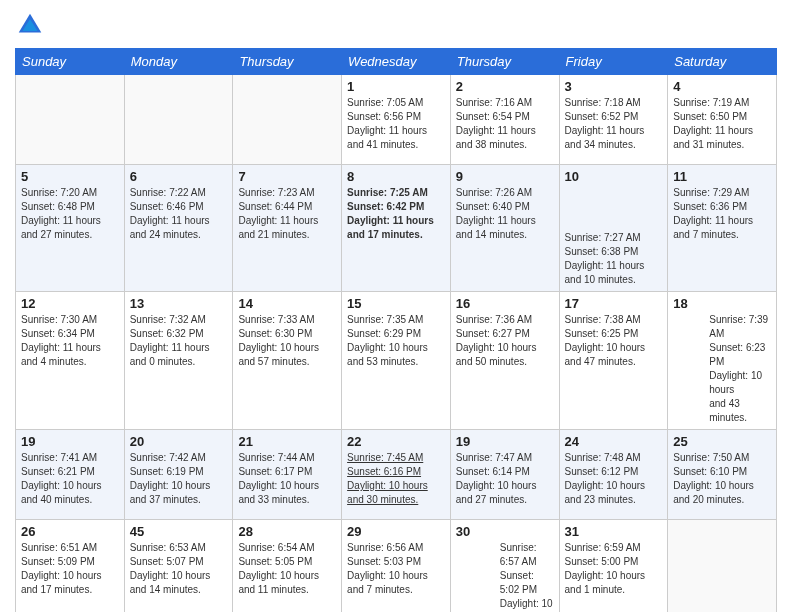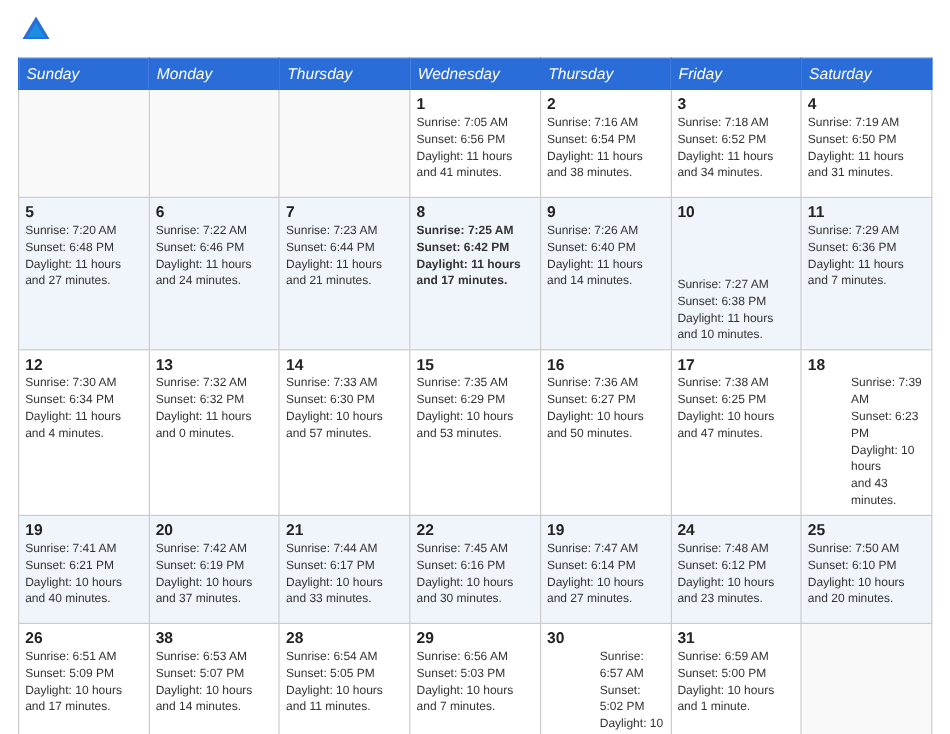--- a/index.html
+++ b/index.html
@@ -287,21 +287,21 @@
           </td>
           <td>
             <span class="day-number">21</span>
             <div class="day-info" style="white-space: pre-line;">Sunrise: 7:44 AM
 Sunset: 6:17 PM
 Daylight: 10 hours
 and 33 minutes.</div>
           </td>
           <td>
             <span class="day-number">22</span>
-            <div class="day-info" style="white-space: pre-line;">Sunrise: 7:45 AM
+            <div class="day-info" style="white-space: pre-line; text-decoration: underline;">Sunrise: 7:45 AM
 Sunset: 6:16 PM
 Daylight: 10 hours
 and 30 minutes.</div>
           </td>
           <td>
             <span class="day-number">19</span>
             <div class="day-info" style="white-space: pre-line;">Sunrise: 7:47 AM
 Sunset: 6:14 PM
 Daylight: 10 hours
 and 27 minutes.</div>
@@ -323,21 +323,21 @@
         </tr>
         <tr>
           <td>
             <span class="day-number">26</span>
             <div class="day-info" style="white-space: pre-line;">Sunrise: 6:51 AM
 Sunset: 5:09 PM
 Daylight: 10 hours
 and 17 minutes.</div>
           </td>
           <td>
-            <span class="day-number">38</span>
+            <span class="day-number">45</span>
             <div class="day-info" style="white-space: pre-line;">Sunrise: 6:53 AM
 Sunset: 5:07 PM
 Daylight: 10 hours
 and 14 minutes.</div>
           </td>
           <td>
             <span class="day-number">28</span>
             <div class="day-info" style="white-space: pre-line;">Sunrise: 6:54 AM
 Sunset: 5:05 PM
 Daylight: 10 hours

